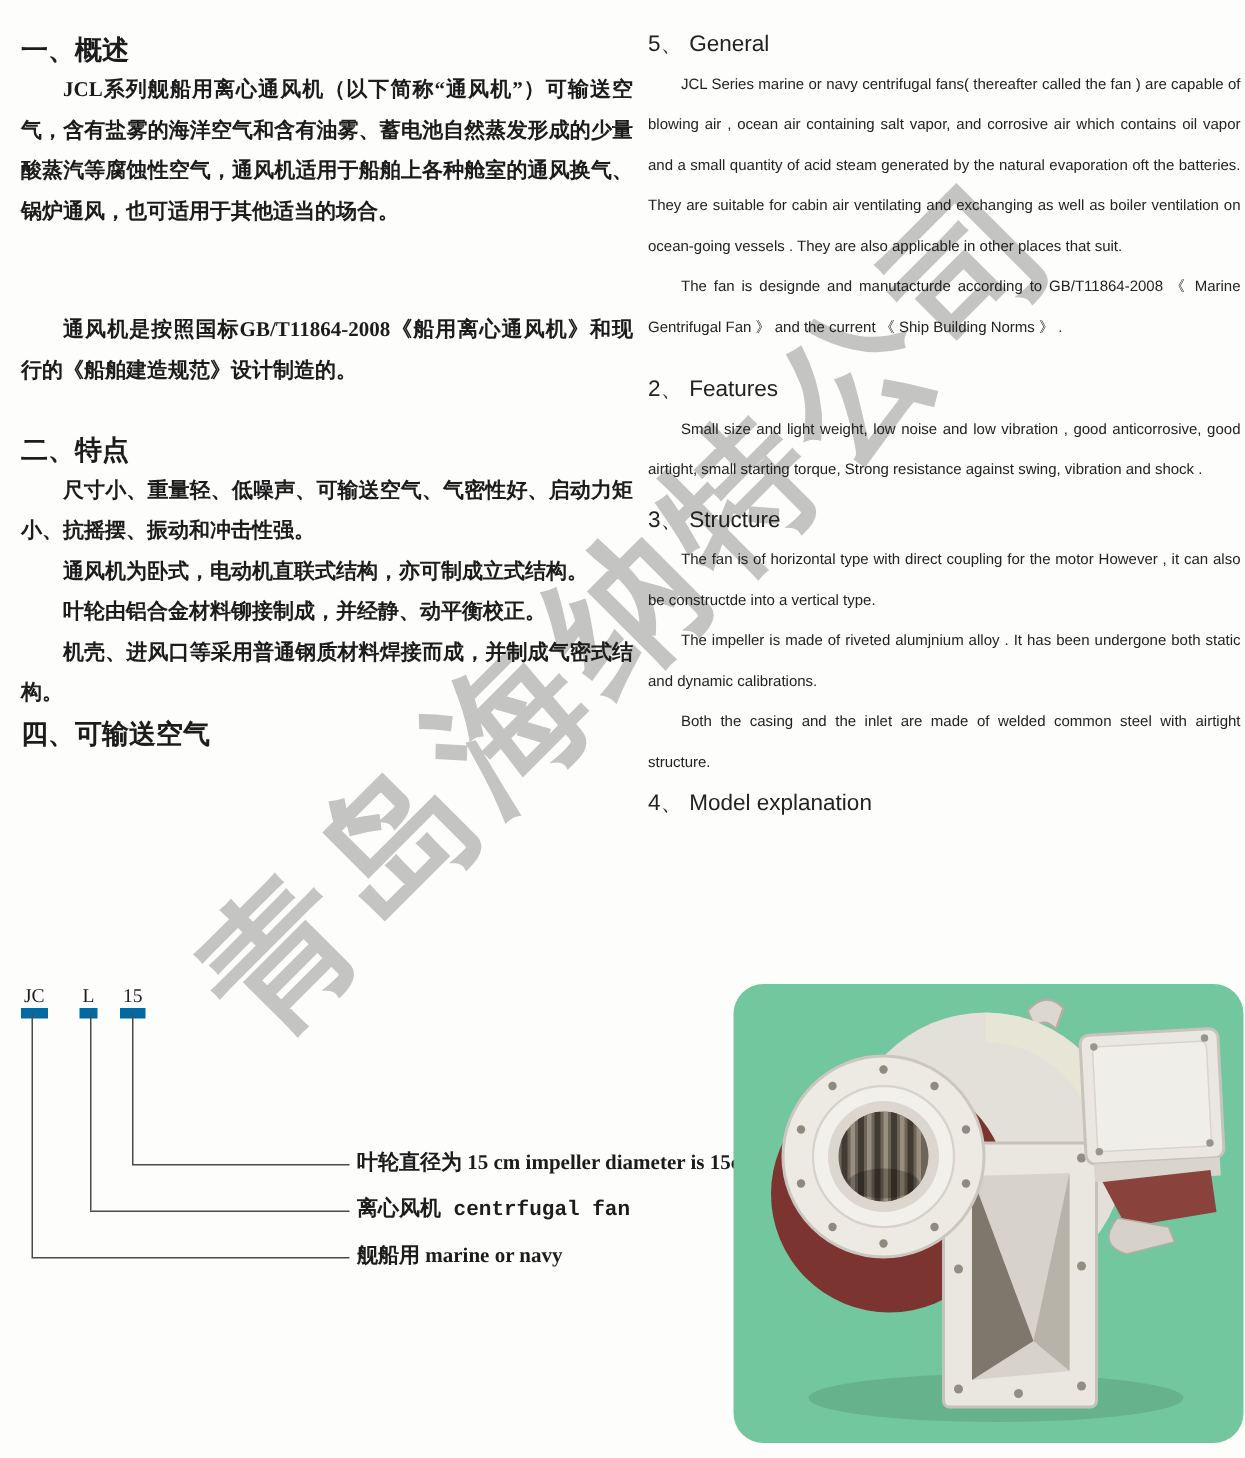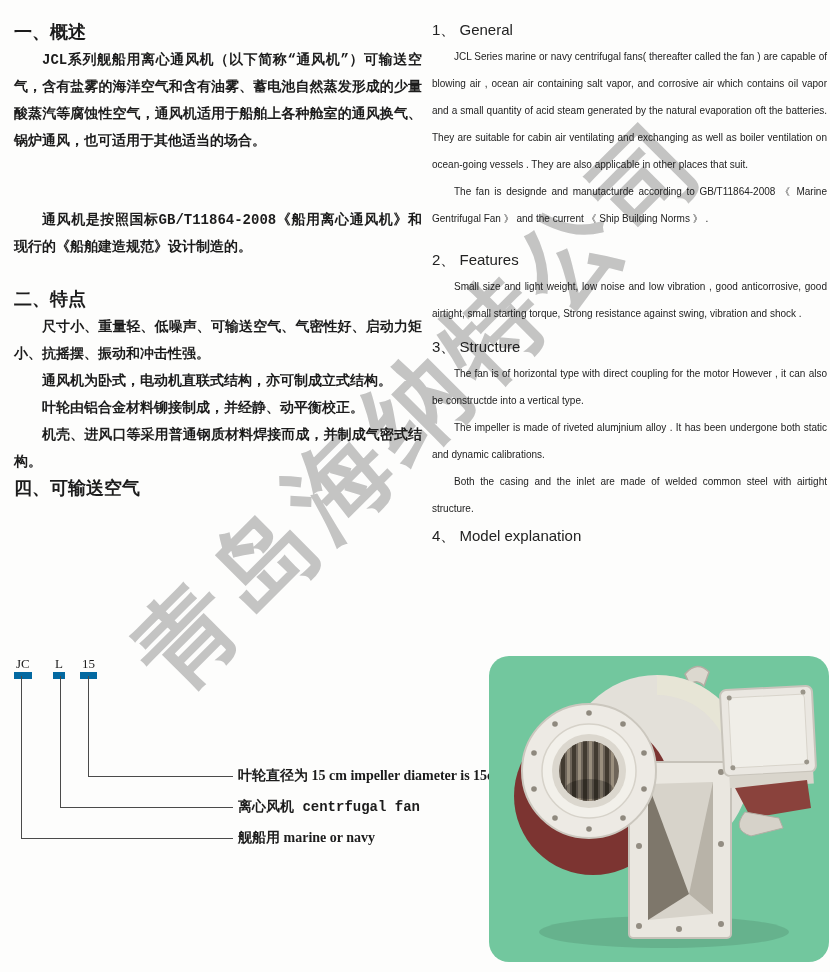--- a/index.html
+++ b/index.html
@@ -10,21 +10,21 @@
   }
   
   .watermark{
     position:absolute;left:-15px;top:338px;width:870px;z-index:1;
     text-align:center;transform:rotate(-45deg);
     font-size:100px;font-weight:700;letter-spacing:8px;
     color:#8c8c8c;opacity:.5;white-space:nowrap;pointer-events:none;
     font-family:"Liberation Serif","DejaVu Serif",serif;
   }
   
-  .col{position:absolute;z-index:2;font-family:Liberation Mono, monospace;}
+  .col{position:absolute;z-index:2;}
   .col-left{left:14px;top:20px;width:408px;}
   .col-right{left:432px;top:16px;width:395px;}
   .zh-h{font-size:18px;font-weight:700;line-height:27px;}
   .zh-p{font-size:14px;font-weight:700;line-height:27px;text-align:justify;
         text-indent:2em;margin:0;}
   .mt52{margin-top:52px;} .mt26{margin-top:26px;} .mt28{margin-top:28px;}
   .mt14{margin-top:14px;} .mt6{margin-top:6px;}
   .en{font-family:"Liberation Sans","DejaVu Sans",sans-serif;color:#222;}
   .en-h{font-size:15px;line-height:27px;}
   .en-p{font-size:10px;line-height:27px;text-align:justify;text-indent:2.2em;margin:0;}
@@ -56,21 +56,21 @@
     <p class="zh-p mt52">通风机是按照国标GB/T11864-2008《船用离心通风机》和现行的《船舶建造规范》设计制造的。</p>
     <div class="zh-h mt26">二、特点</div>
     <p class="zh-p">尺寸小、重量轻、低噪声、可输送空气、气密性好、启动力矩小、抗摇摆、振动和冲击性强。</p>
     <p class="zh-p">通风机为卧式，电动机直联式结构，亦可制成立式结构。</p>
     <p class="zh-p">叶轮由铝合金材料铆接制成，并经静、动平衡校正。</p>
     <p class="zh-p">机壳、进风口等采用普通钢质材料焊接而成，并制成气密式结构。</p>
     <div class="zh-h">四、可输送空气</div>
   </div>
 
   <div class="col col-right en">
-    <div class="en-h">1、 General</div>
+    <div class="en-h">5、 General</div>
     <p class="en-p">JCL Series marine or navy centrifugal fans( thereafter called the fan ) are capable of blowing air , ocean air containing salt vapor, and corrosive air which contains oil vapor and a small quantity of acid steam generated by the natural evaporation oft the batteries. They are suitable for cabin air ventilating and exchanging as well as boiler ventilation on ocean-going vessels . They are also applicable in other places that suit.</p>
     <p class="en-p">The fan is designde and manutacturde according to GB/T11864-2008 《 Marine Gentrifugal Fan 》 and the current 《 Ship Building Norms 》 .</p>
     <div class="en-h mt14">2、 Features</div>
     <p class="en-p">Small size and light weight, low noise and low vibration , good anticorrosive, good airtight, small starting torque, Strong resistance against swing, vibration and shock .</p>
     <div class="en-h mt6">3、 Structure</div>
     <p class="en-p">The fan is of horizontal type with direct coupling for the motor However , it can also be constructde into a vertical type.</p>
     <p class="en-p">The impeller is made of riveted alumjnium alloy . It has been undergone both static and dynamic calibrations.</p>
     <p class="en-p">Both the casing and the inlet are made of welded common steel with airtight structure.</p>
     <div class="en-h">4、 Model explanation</div>
   </div>

